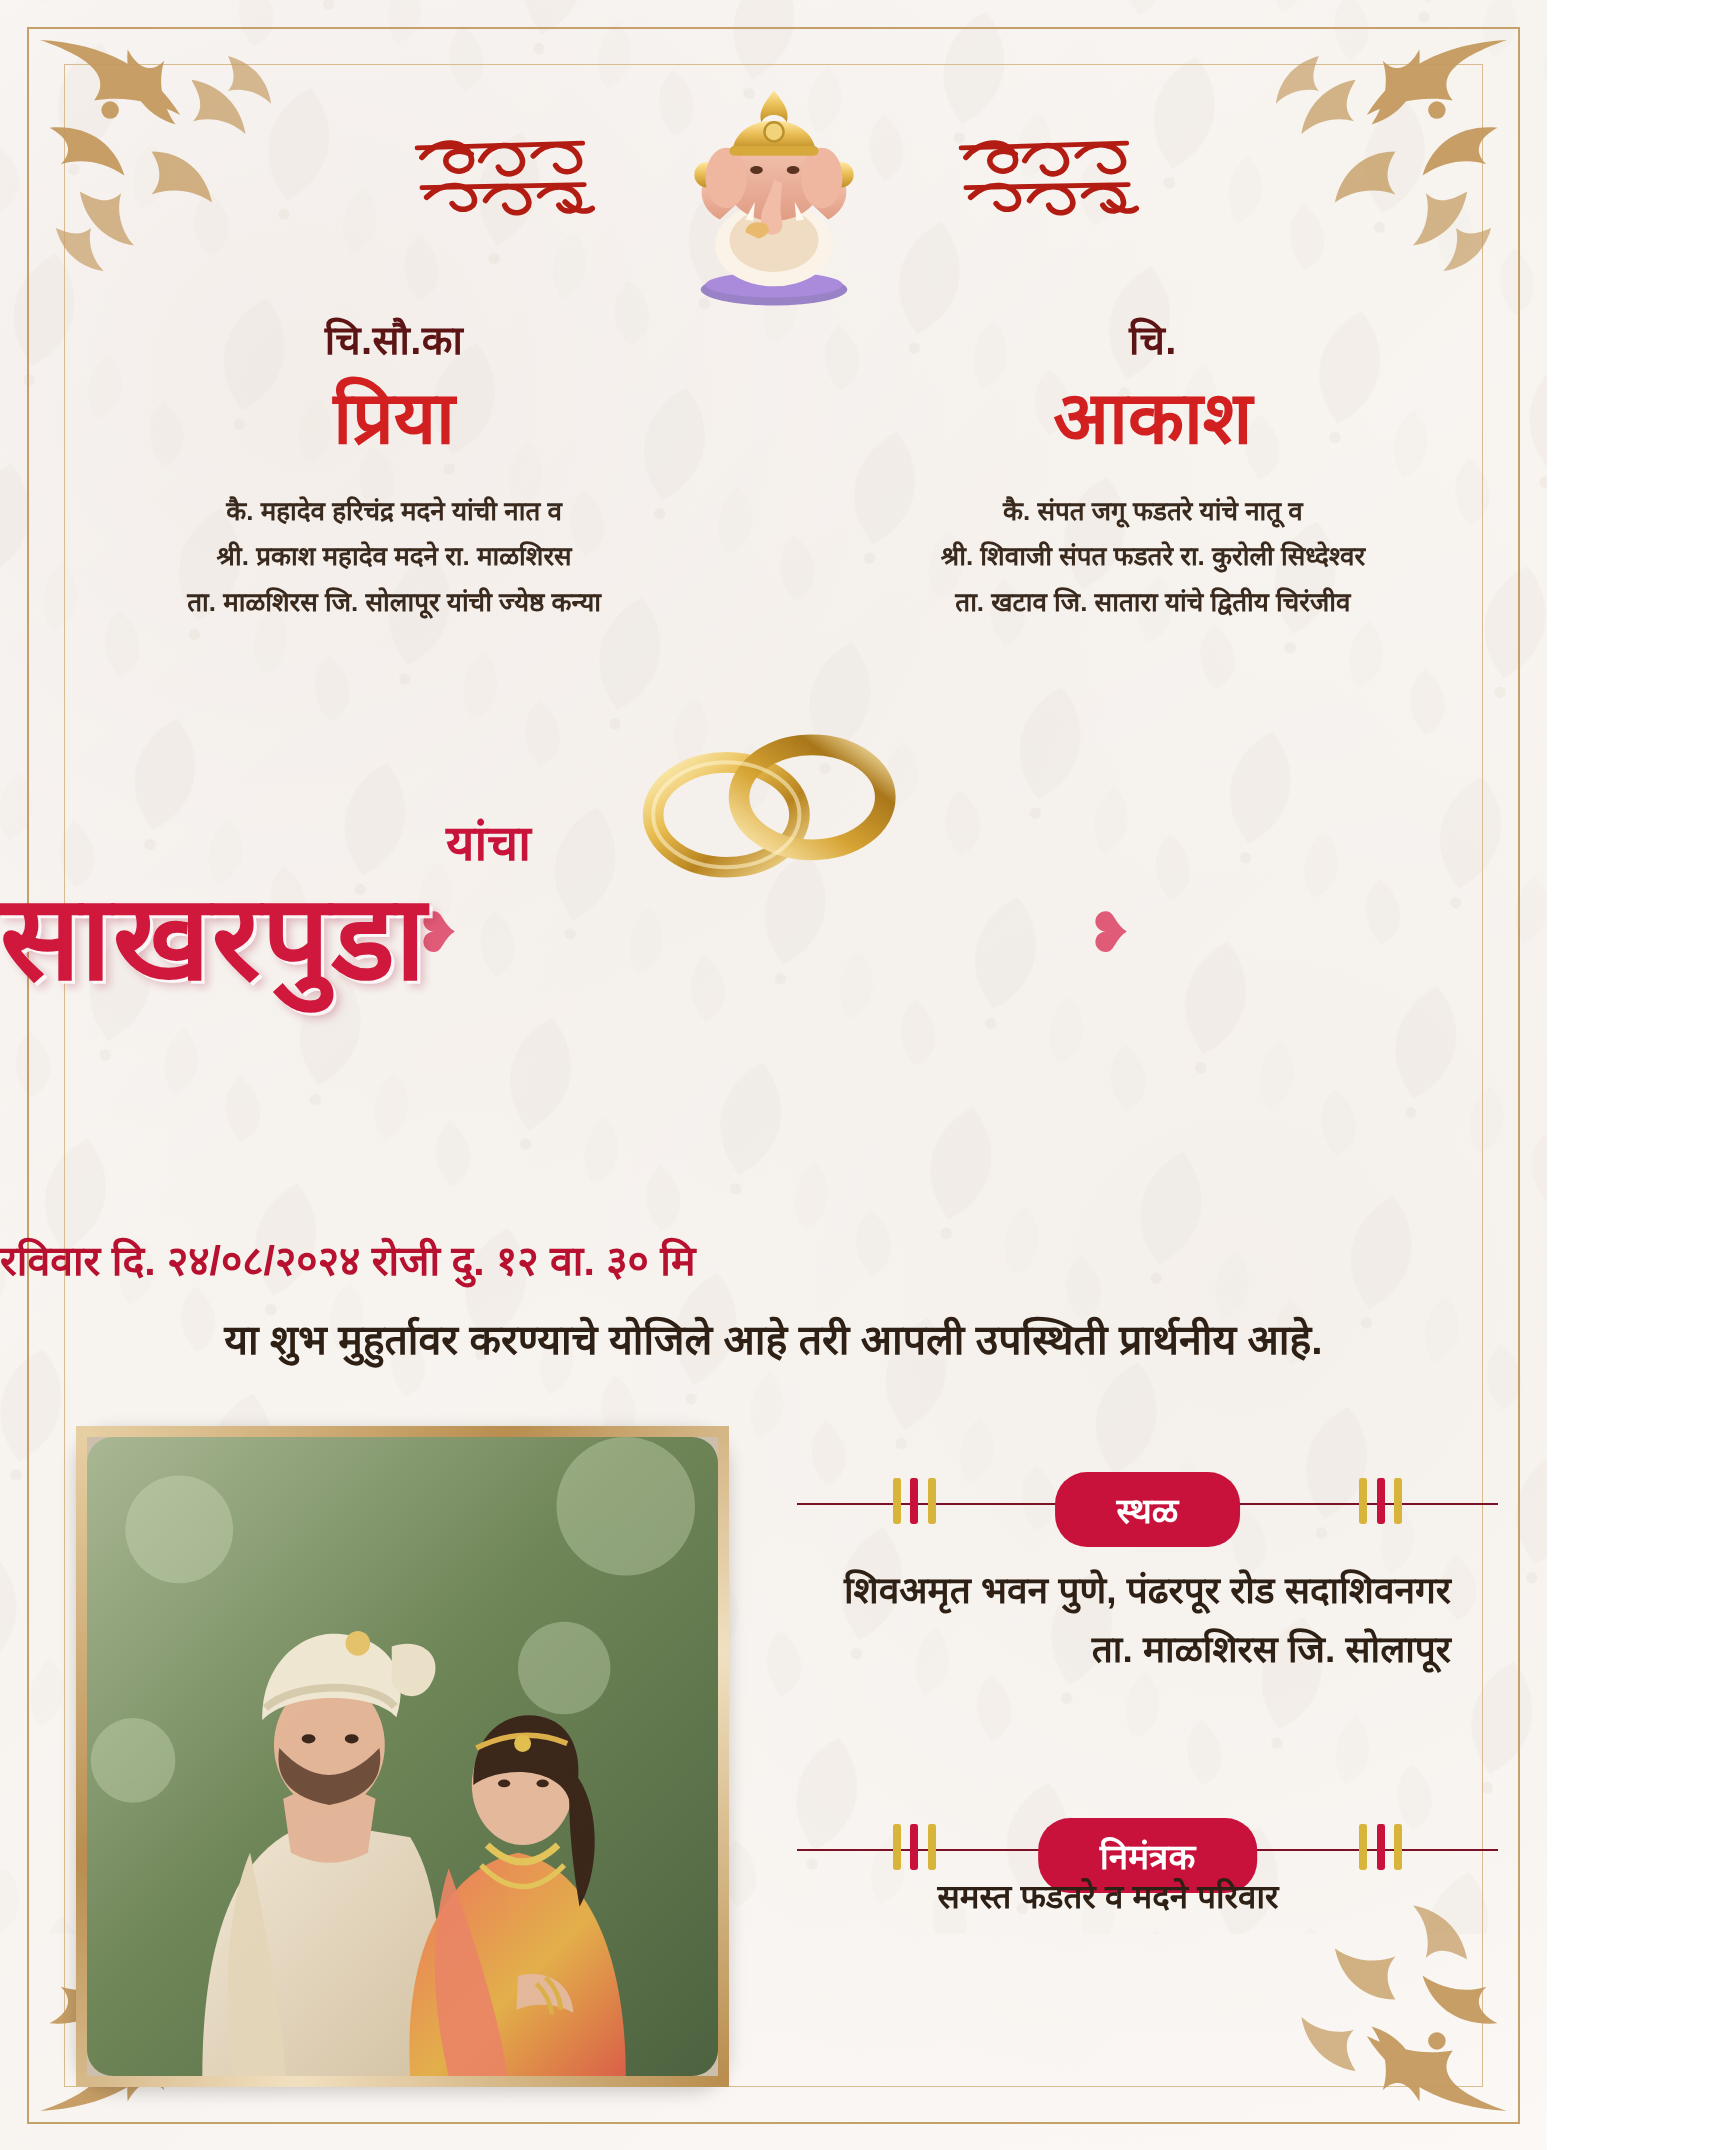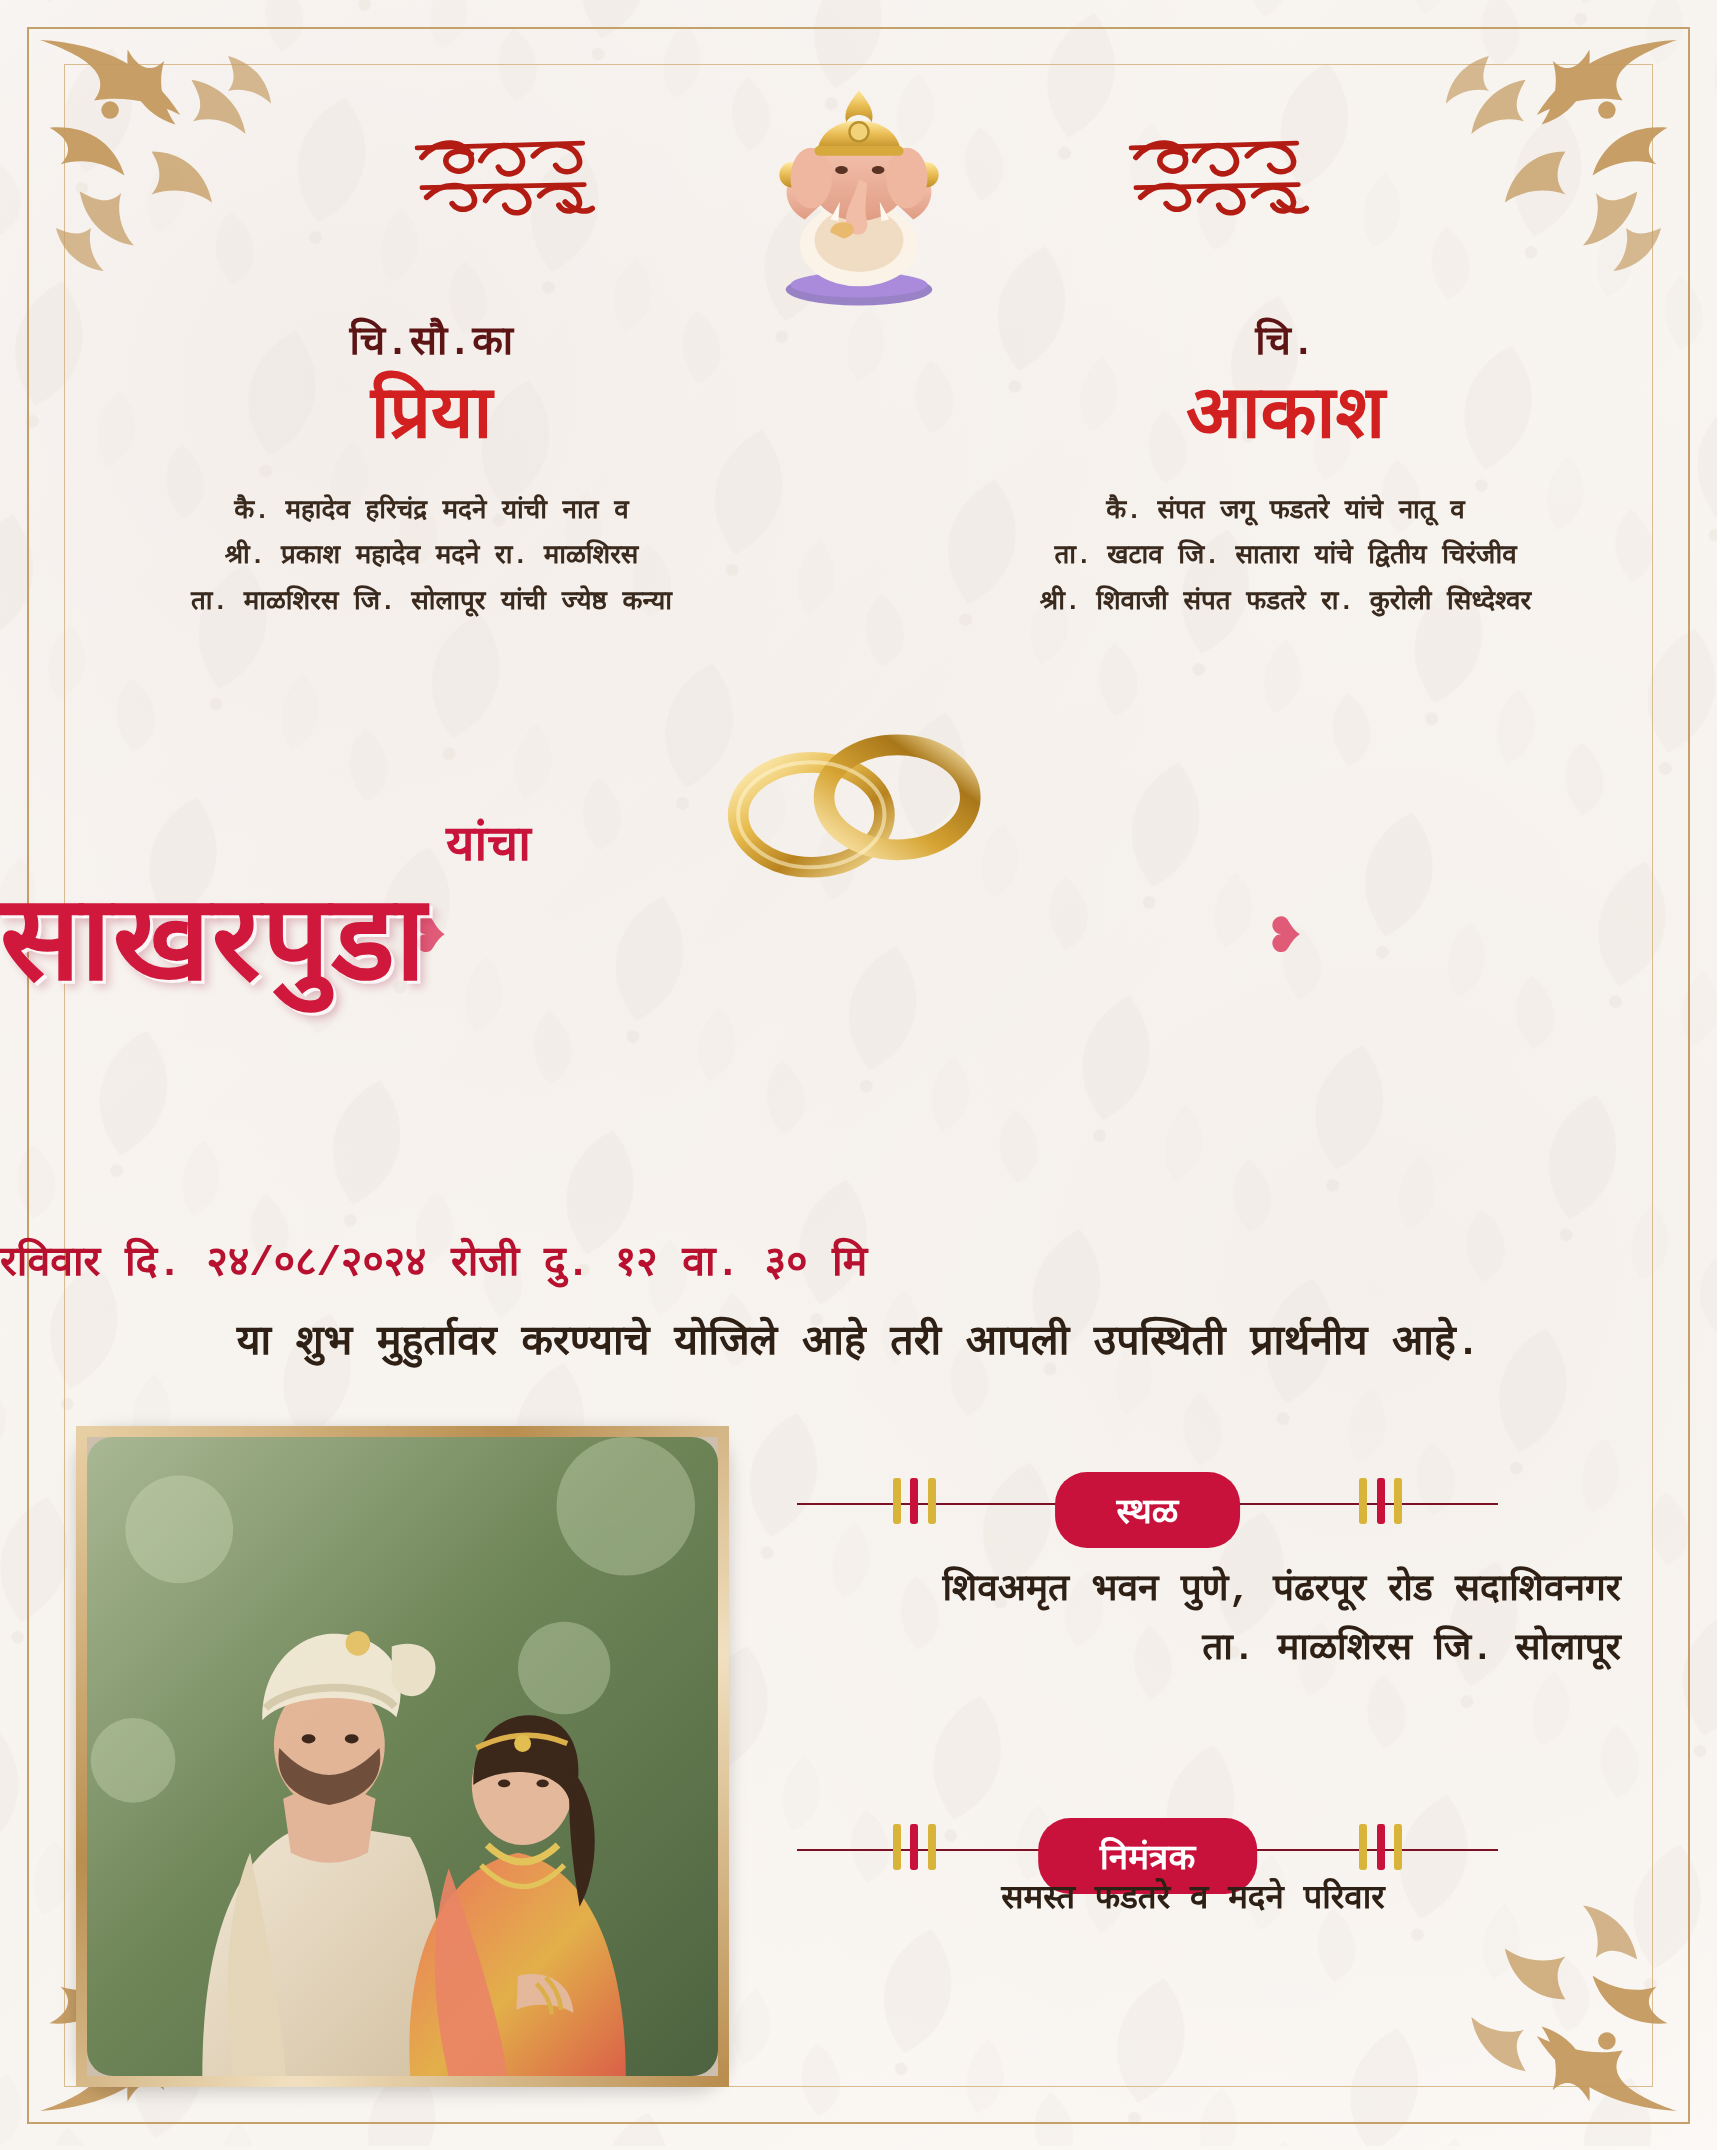--- a/index.html
+++ b/index.html
@@ -5,28 +5,27 @@
   * { box-sizing: border-box; }
   html, body {
     margin: 0; padding: 0;
     width: 1721px; height: 2151px;
     background: #ffffff;
     font-family: "Liberation Sans", sans-serif;
   }
 
   #card {
     position: relative;
-    width: 1717px;
+    width: 1547px;
     height: 2151px;
     background:
       radial-gradient(circle at 20% 18%, rgba(242,236,232,0.85) 0%, rgba(255,255,255,0) 45%),
       radial-gradient(circle at 80% 60%, rgba(243,238,233,0.8) 0%, rgba(255,255,255,0) 50%),
       linear-gradient(135deg, #fdfbf9 0%, #f7f3ef 40%, #fbf8f5 100%);
     overflow: hidden;
-    font-family: Liberation Mono, monospace;
   }
 
   
   .watermark {
     position: absolute;
     inset: 0;
     opacity: 0.5;
     pointer-events: none;
   }
 
@@ -407,22 +406,22 @@
         <div>कै. महादेव हरिचंद्र मदने यांची नात व</div>
         <div>श्री. प्रकाश महादेव मदने रा. माळशिरस</div>
         <div>ता. माळशिरस जि. सोलापूर यांची ज्येष्ठ कन्या</div>
       </div>
     </div>
     <div class="person">
       <div class="prefix">चि.</div>
       <div class="bigname">आकाश</div>
       <div class="lineage">
         <div>कै. संपत जगू फडतरे यांचे नातू व</div>
+        <div>श्री. शिवाजी संपत फडतरे रा. कुरोली सिध्देश्वर</div>
         <div>ता. खटाव जि. सातारा यांचे द्वितीय चिरंजीव</div>
-        <div>श्री. शिवाजी संपत फडतरे रा. कुरोली सिध्देश्वर</div>
       </div>
     </div>
   </div>
 
   <svg class="rings" viewBox="0 0 420 200">
     <defs>
       <linearGradient id="ringg" x1="0" y1="0" x2="1" y2="1">
         <stop offset="0%" stop-color="#fff2c0"></stop>
         <stop offset="35%" stop-color="#e7bb4e"></stop>
         <stop offset="65%" stop-color="#b8831f"></stop>

